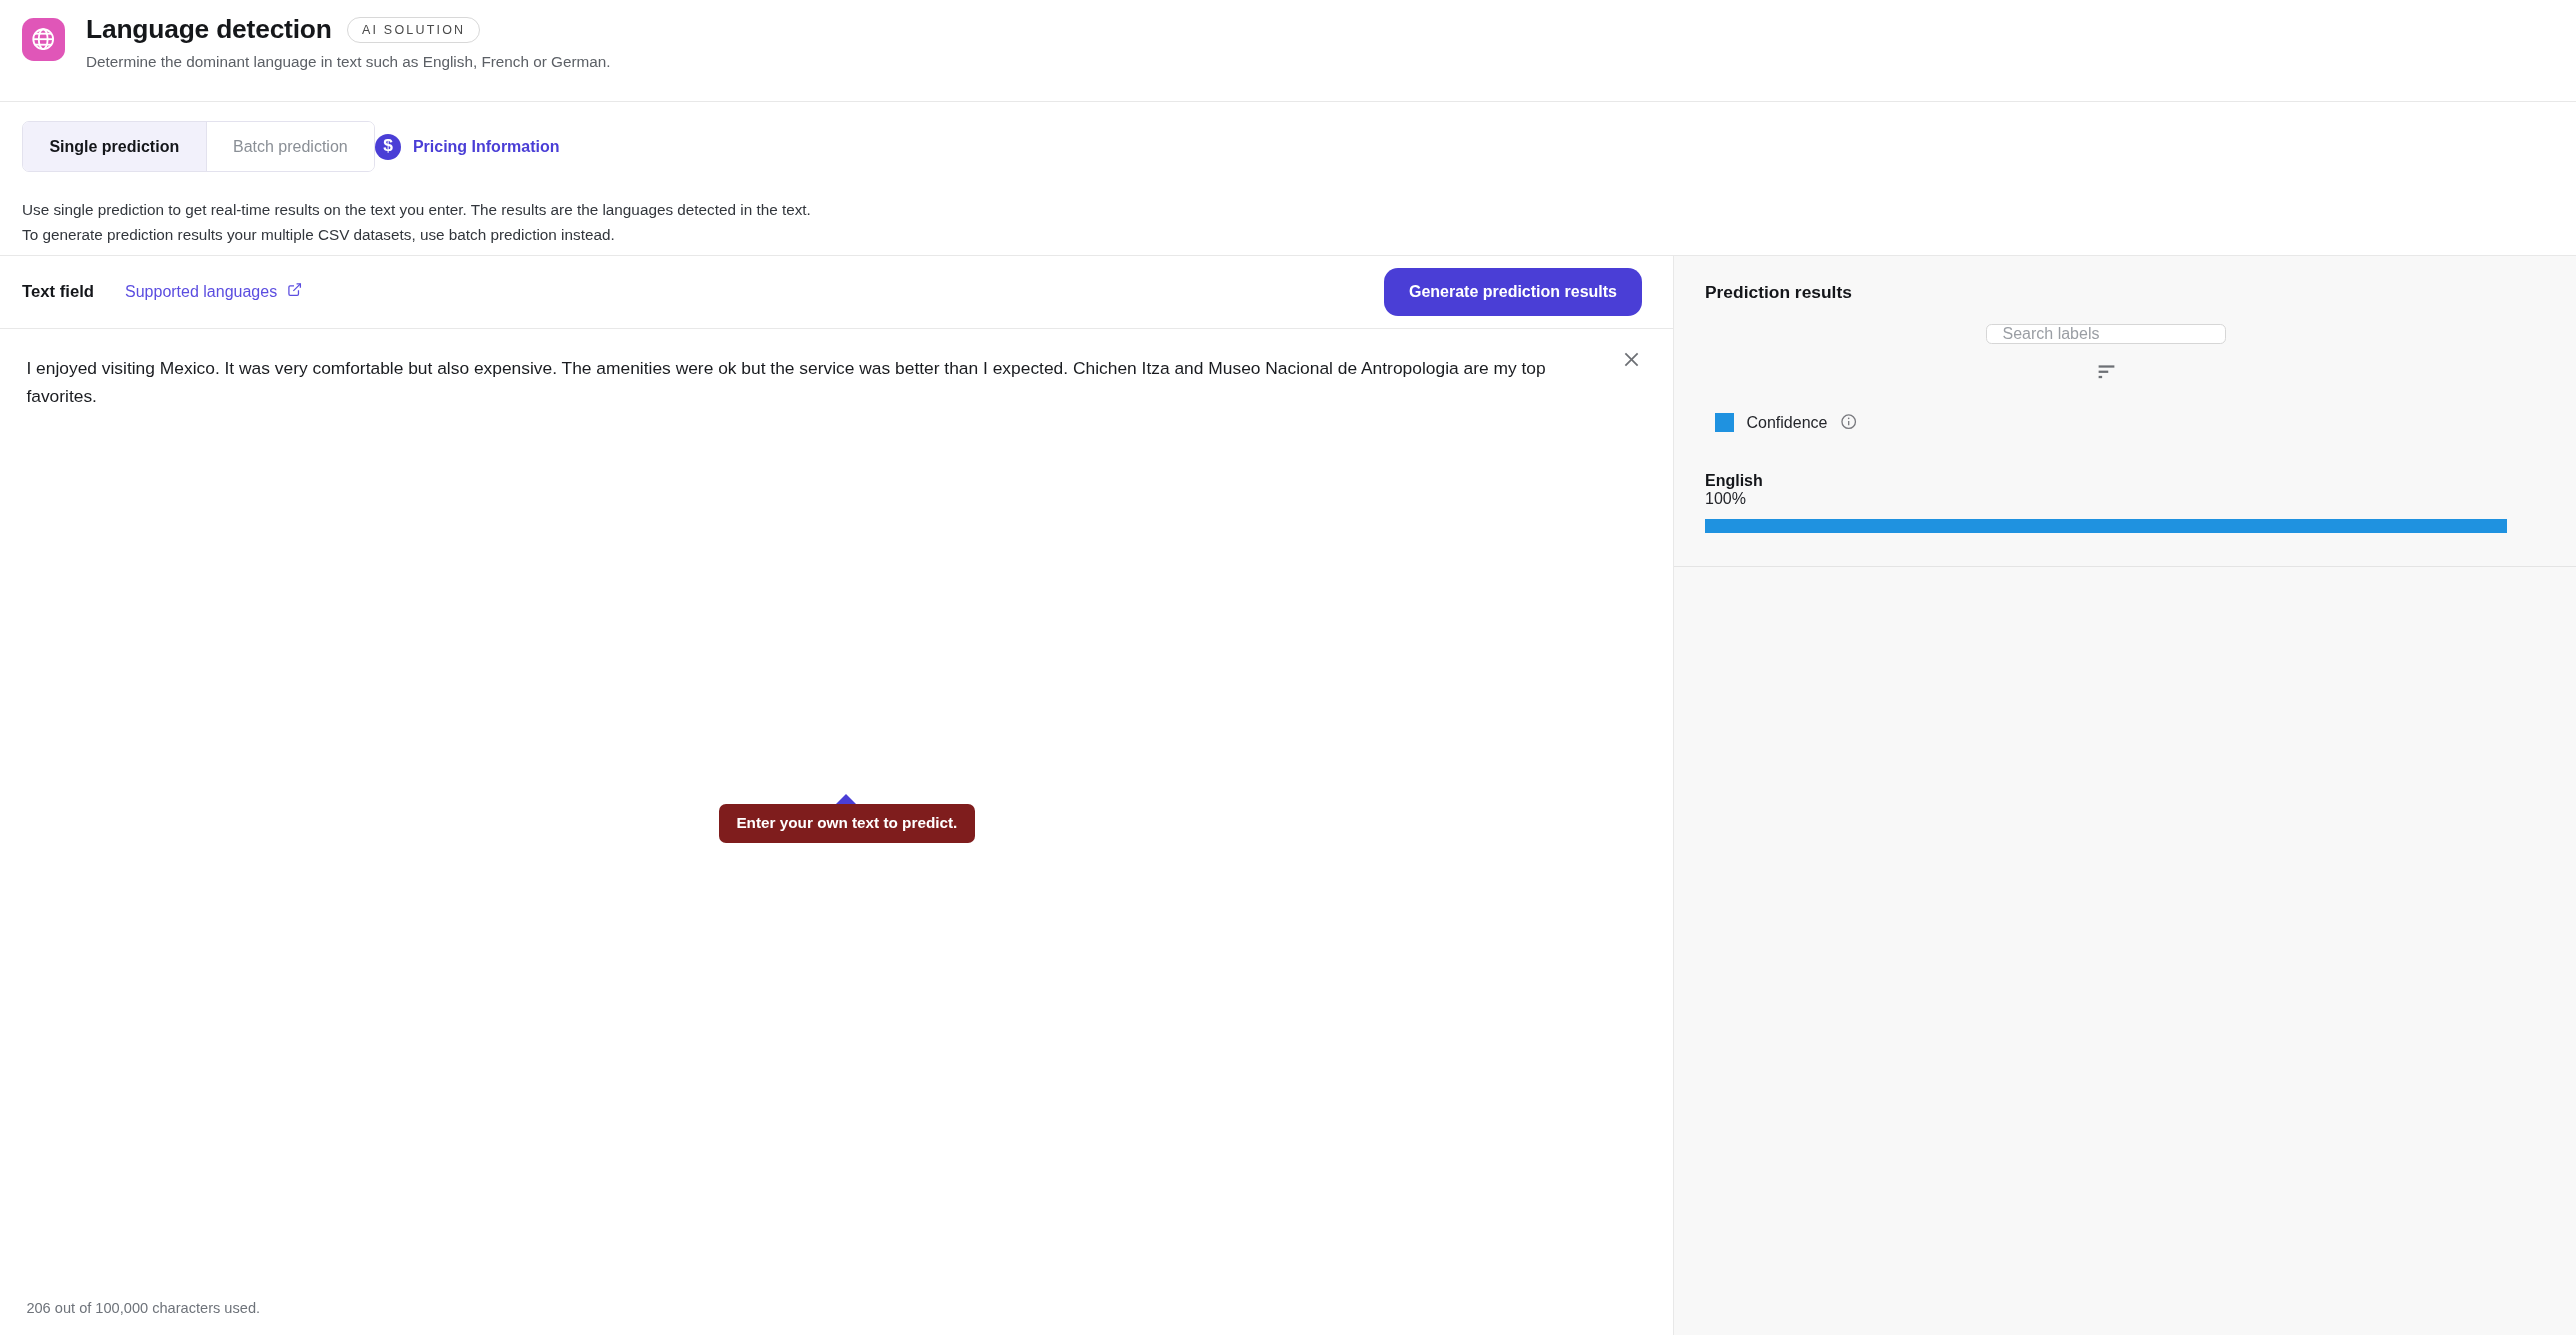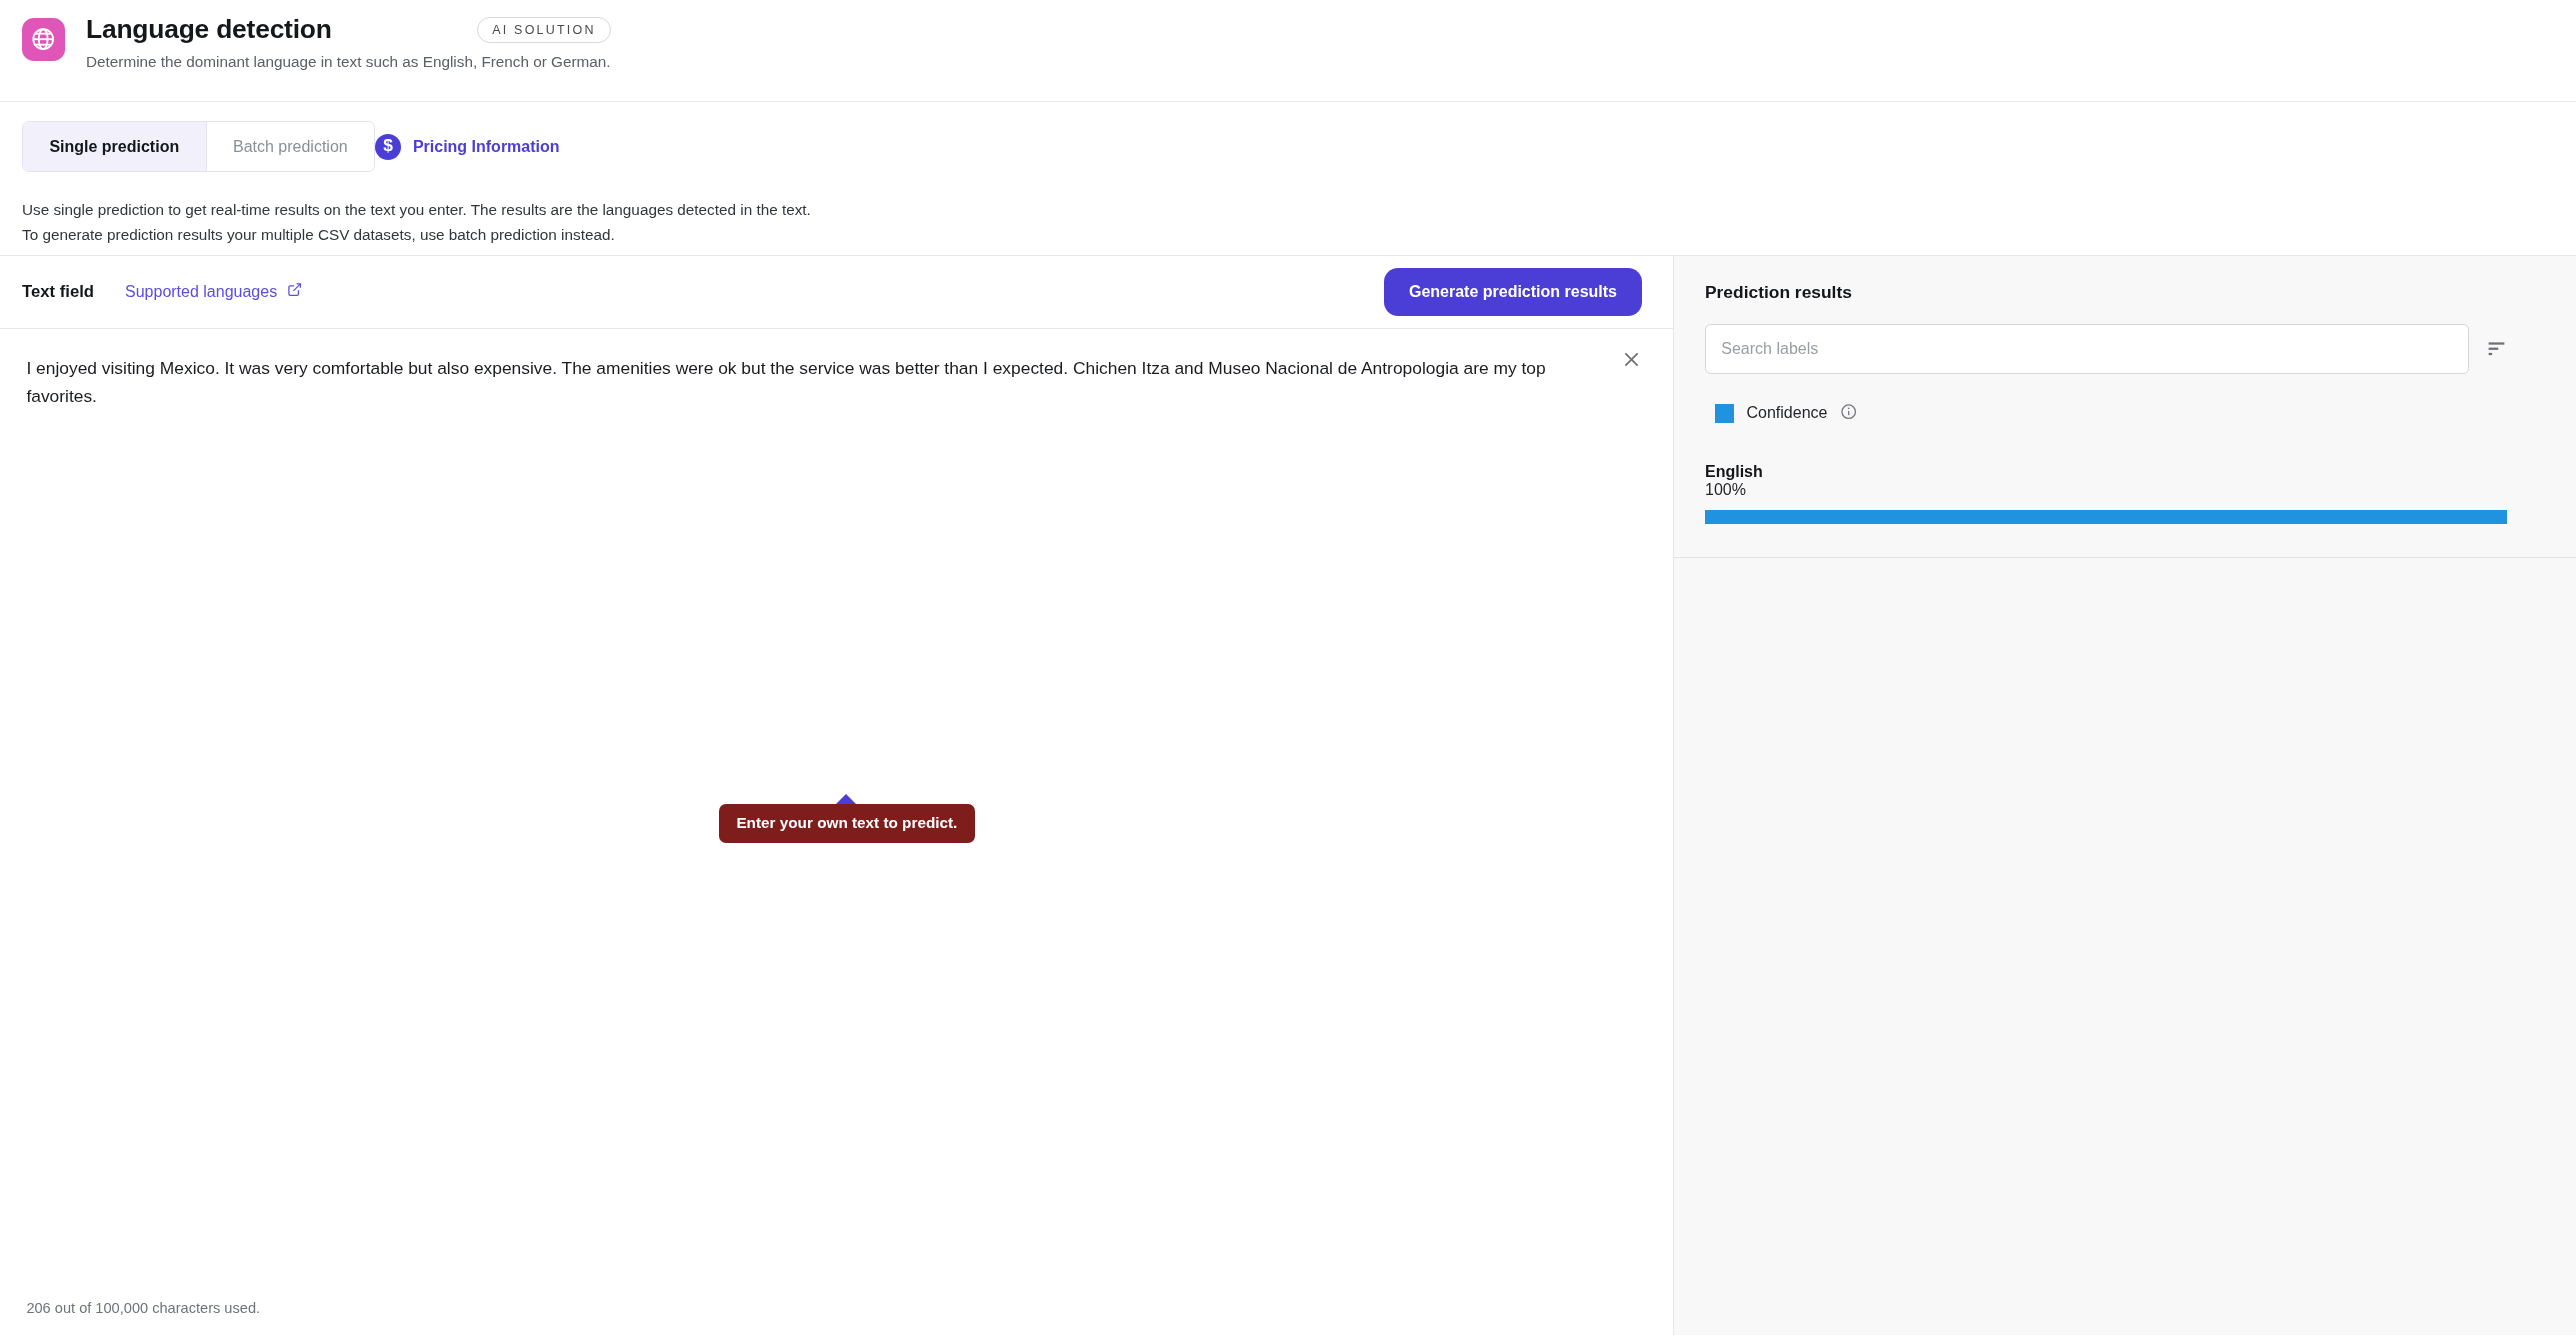--- a/index.html
+++ b/index.html
@@ -31,21 +31,20 @@
     justify-content: center;
     flex: 0 0 auto;
     margin-top: 2.8px;
   }
   .app-icon svg { display: block; }
   .header-text { margin-left: 21px; }
   .title-row {
     display: flex;
     align-items: center;
     gap: 15.3px;
-    justify-content: space-between;
   }
   .app-title {
     font-size: 26.4px;
     font-weight: bold;
     letter-spacing: -0.2px;
     color: #15171a;
     line-height: 1.12;
   }
   .badge-ai {
     border: 1.4px solid #d8d8d8;
@@ -248,20 +247,21 @@
   .results-title {
     font-size: 17.4px;
     font-weight: bold;
     color: #14161a;
   }
   .search-row {
     display: flex;
     align-items: center;
     gap: 16.7px;
     margin-top: 21px;
+    flex-direction: column;
   }
   .search-input {
     flex: 1;
     height: 50px;
     border: 1.4px solid #d6d6d6;
     border-radius: 5.6px;
     background: #ffffff;
     font-family: inherit;
     font-size: 16px;
     color: #1a1c20;

